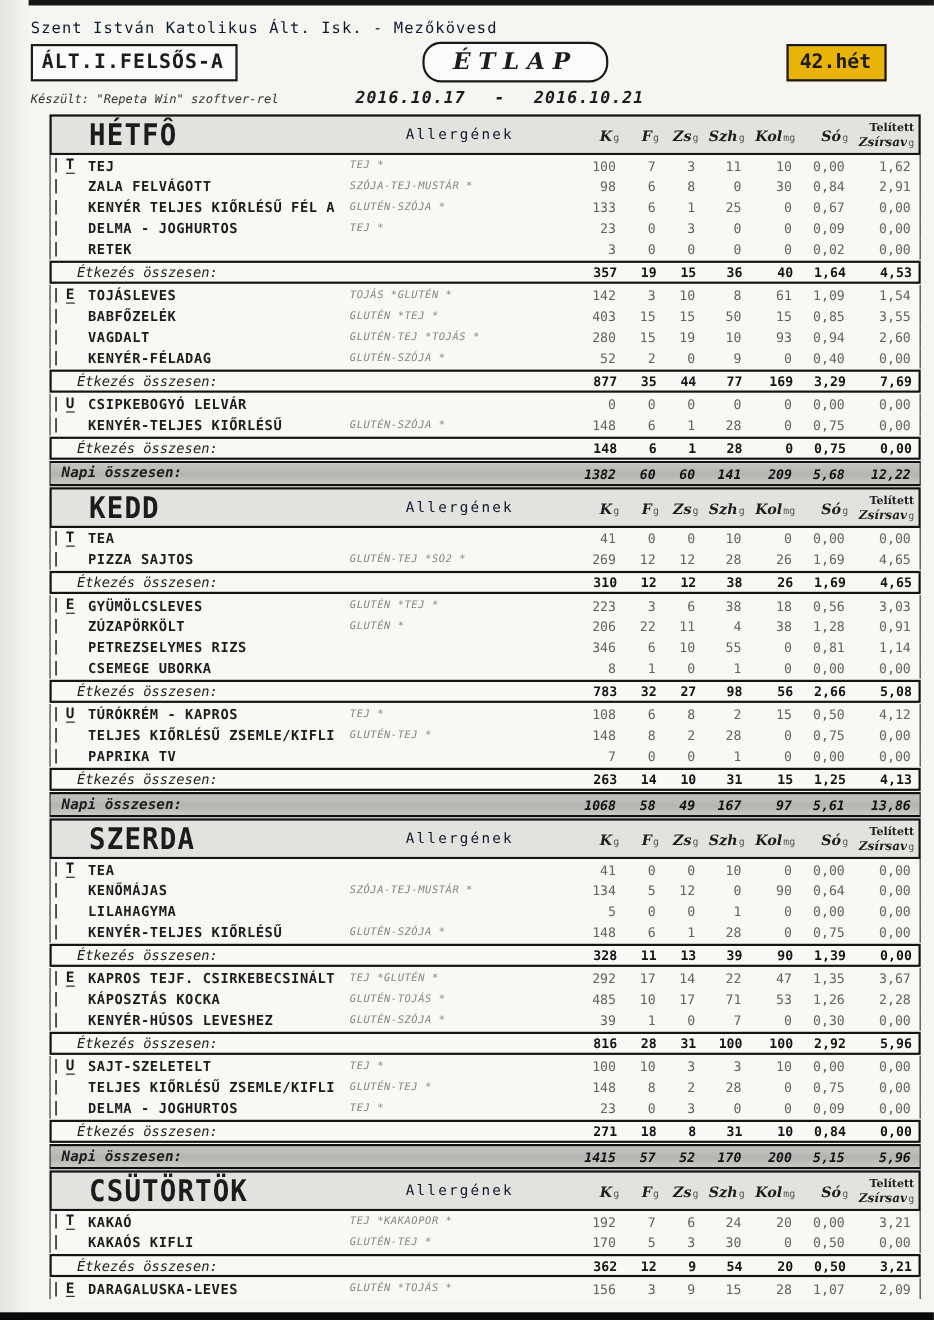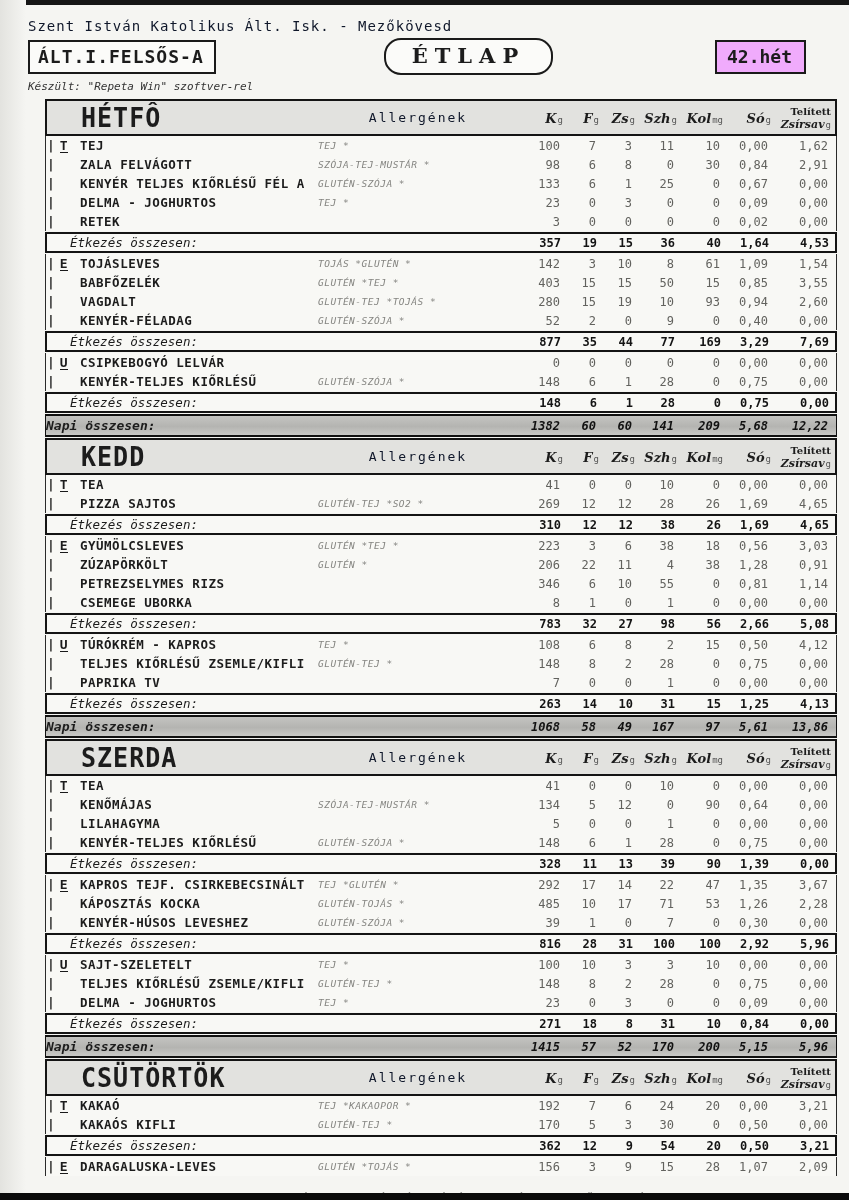--- a/index.html
+++ b/index.html
@@ -17,22 +17,22 @@
   .page{position:absolute;top:5px;left:0;width:849px;}
 
   .school-line{margin:13px 0 4px 28px;font-size:14px;letter-spacing:1px;color:#0f172a;}
 
   .head-row{display:flex;align-items:center;margin:2px 0 0 28px;width:790px;}
   .class-box{border:2px solid #1a1a1a;background:#fbfbf9;padding:4px 10px 5px 8px;
     font-size:18px;font-weight:bold;letter-spacing:1px;}
   .etlap-box{border:2px solid #1a1a1a;border-radius:17px;background:#fbfbf9;
     padding:3px 26px 5px 26px;margin-left:168px;
     font-family:"DejaVu Serif","Liberation Serif",serif;
-    font-weight:bold;font-size:21px;letter-spacing:7px;}
-  .week-box{border:2px solid #1a1a1a;background:#f0abfc;padding:4px 12px 5px 10px;
+    font-style:italic;font-weight:bold;font-size:21px;letter-spacing:7px;}
+  .week-box{border:2px solid #1a1a1a;background:#eab308;padding:4px 12px 5px 10px;
     margin-left:auto;margin-right:12px;font-size:18px;font-weight:bold;}
 
   .sub-row{display:flex;align-items:baseline;margin:5px 0 0 28px;width:790px;}
   .made-with{font-size:11px;font-style:italic;color:#333;}
   .dates{font-size:15px;font-weight:bold;font-style:italic;margin-left:70px;letter-spacing:1px;}
   .dates .sep{margin:0 26px;}
 
   
   .menu-table{margin:6px 0 11px 45px;width:792px;}
   .grid-row{display:grid;grid-template-columns:34px 238px 198px 50px 36px 36px 42px 46px 48px 60px;align-items:center;}
@@ -59,21 +59,21 @@
   .allergen-cell{font-size:9.5px;font-style:italic;color:#848480;letter-spacing:0.5px;white-space:nowrap;}
   .val{font-size:12px;color:#62625e;text-align:right;padding-right:6px;}
 
   .total-row{height:21px;border:2px solid #141414;box-sizing:border-box;background:#f8f8f5;margin:1px 0;}
   .total-label{grid-column:1 / span 3;font-style:italic;font-weight:normal;font-size:12.5px;padding-left:23px;}
   .total-row .val{color:#141414;font-weight:bold;}
 
   .napi-row{height:23px;border-top:2px solid #111;border-bottom:2px solid #111;
     border-left:1px solid #111;border-right:1px solid #111;box-sizing:border-box;
     background:linear-gradient(180deg,#c4c4c1,#b4b4b1 55%,#c9c9c6);margin-bottom:1px;}
-  .napi-label{grid-column:1 / span 3;font-style:italic;font-weight:bold;font-size:13px;padding-left:0;}
+  .napi-label{grid-column:1 / span 3;font-style:italic;font-weight:bold;font-size:13px;padding-left:10px;}
   .napi-row .val{color:#111;font-weight:bold;font-style:italic;}
 
   .footer-notes{margin-top:14px;text-align:center;font-size:13.5px;font-style:italic;
     color:#222;line-height:18px;letter-spacing:0.5px;}
 </style>
 </head>
 <body>
 
 <div class="scan-bar-top"></div>
 <div class="scan-edge"></div>
@@ -83,20 +83,23 @@
   <div class="school-line">Szent István Katolikus Ált. Isk. - Mezőkövesd</div>
 
   <div class="head-row">
     <div class="class-box">ÁLT.I.FELSŐS-A</div>
     <div class="etlap-box">ÉTLAP</div>
     <div class="week-box">42.hét</div>
   </div>
 
   <div class="sub-row">
     <div class="made-with">Készült: "Repeta Win" szoftver-rel</div>
+    <div class="dates">
+      <span>2016.10.17</span><span class="sep">-</span><span>2016.10.21</span>
+    </div>
   </div>
 
   <div class="menu-table">
       <div class="grid-row day-header">
     <div class="day-name">HÉTFÔ</div>
     <div class="allergen-head">Allergének</div>
     <div class="nut-head">
        <span class="nl">K</span><span class="nu">g</span>
      </div>
         <div class="nut-head">

